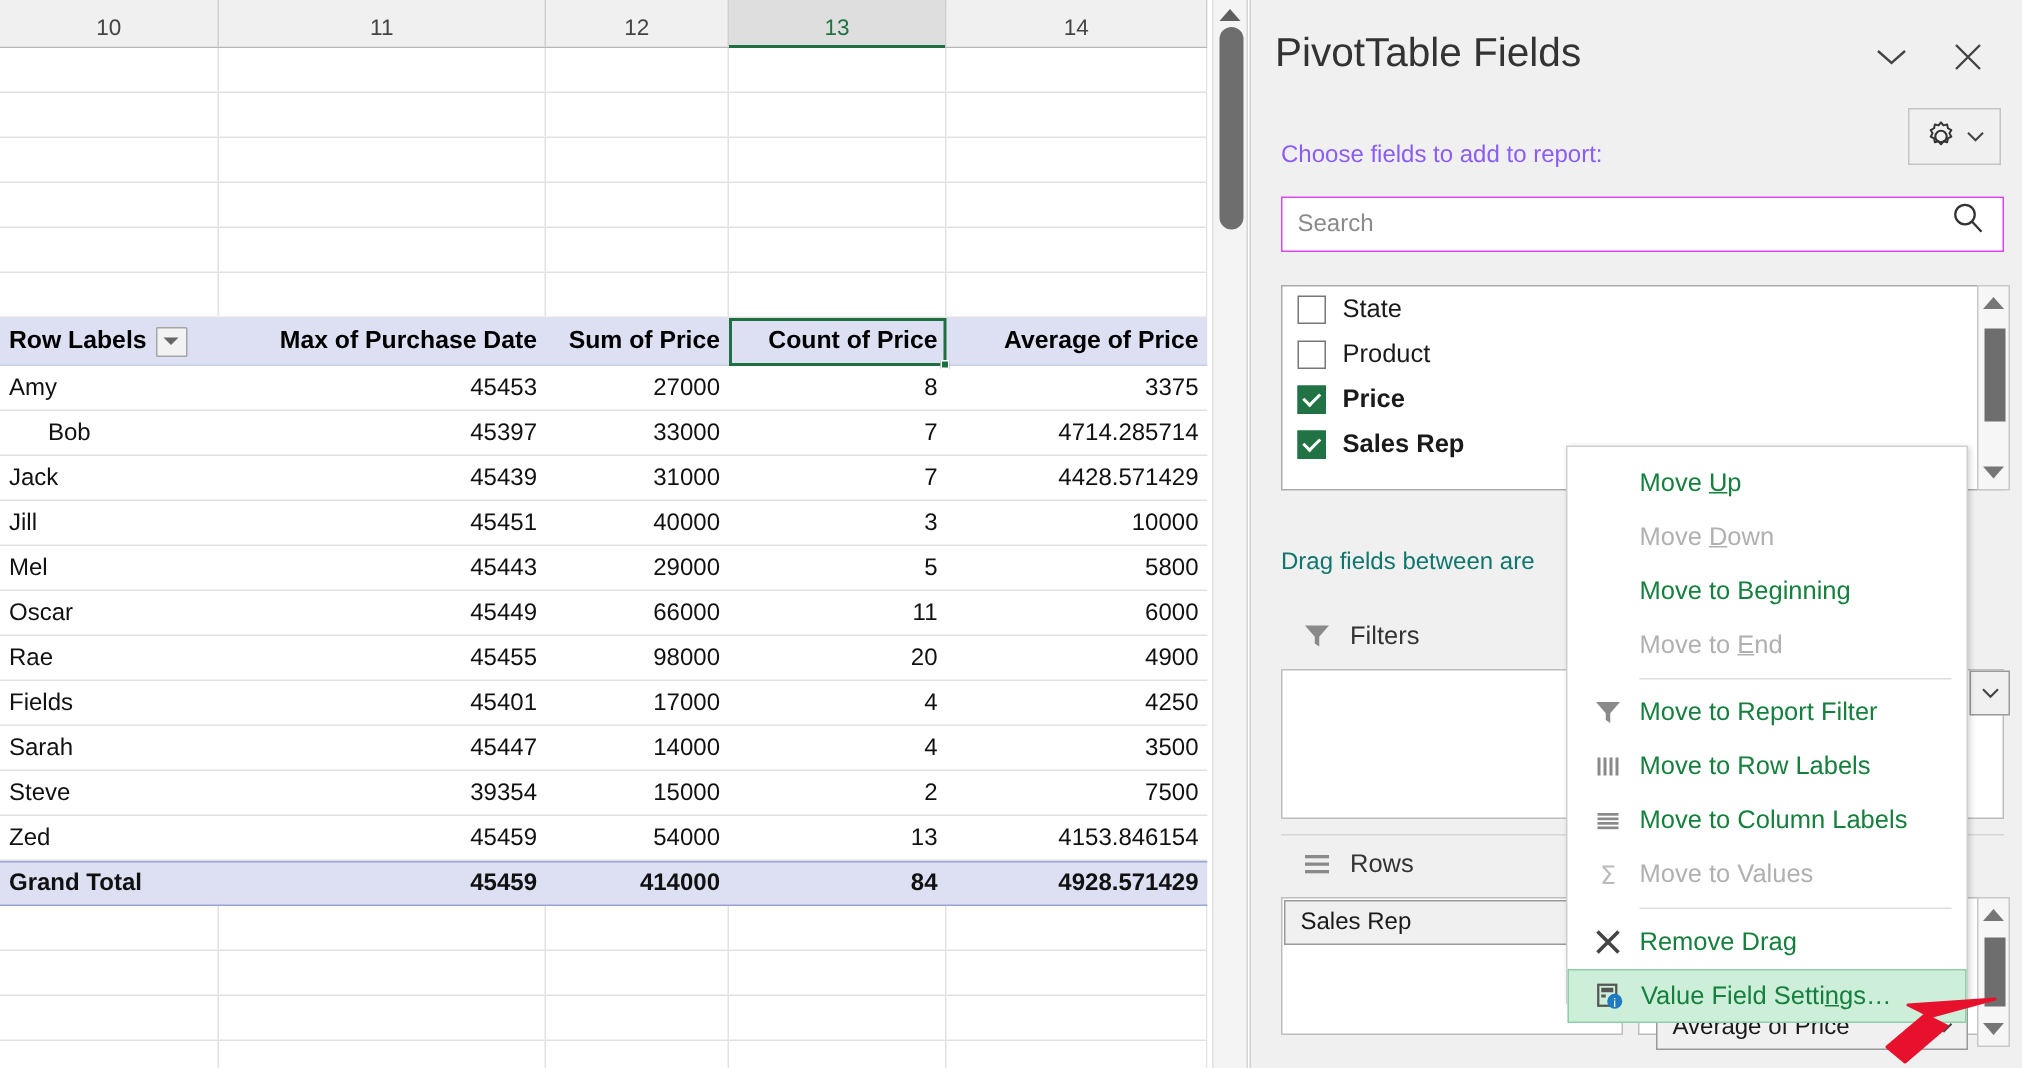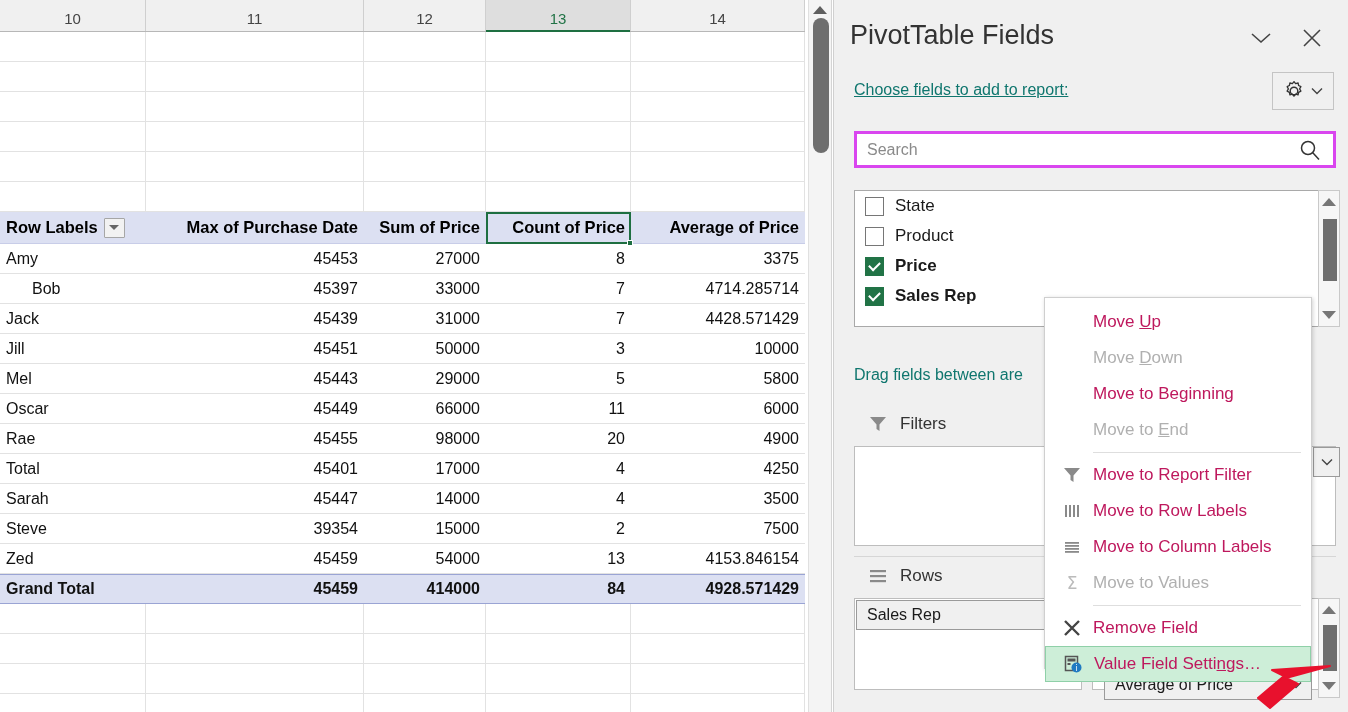--- a/index.html
+++ b/index.html
@@ -115,32 +115,32 @@
   }
   #pane-collapse {
     position: absolute; right: 72px; top: 25px; width: 30px; height: 26px;
     display: flex; align-items: center; justify-content: center; cursor: pointer;
   }
   #pane-close {
     position: absolute; right: 20px; top: 22px; width: 32px; height: 32px;
     display: flex; align-items: center; justify-content: center; cursor: pointer;
   }
   #choose-label {
-    position: absolute; left: 20px; top: 81px; font-size: 16px; color: #0f766e; text-decoration: underline;
+    position: absolute; left: 20px; top: 95px; font-size: 16px; color: #8b5cf6;
   }
   #gear-btn {
     position: absolute; right: 14px; top: 72px; width: 62px; height: 38px;
     background: #f0f0f0; border: 1px solid #c4c4c4;
     display: flex; align-items: center; justify-content: center; gap: 4px;
     cursor: pointer;
   }
   #search-box {
     position: absolute; left: 20px; top: 131px; width: 482px; height: 37px;
-    background: #ffffff; border: 3px solid #d946ef;
-    display: flex; align-items: center; padding: 0 10px;
+    background: #ffffff; border: 1px solid #d946ef;
+    display: flex; padding: 0 10px;
   }
   #search-box input {
     flex: 1; border: none; outline: none; font-size: 16px; color: #111;
     font-family: "Liberation Sans", sans-serif; background: transparent;
   }
   #search-box input::placeholder { color: #8a8a8a; }
 
   #fieldlist {
     position: absolute; left: 20px; top: 190px; width: 482px; height: 137px;
     background: #ffffff; border: 1px solid #a9a9a9;
@@ -226,21 +226,21 @@
     padding: 6px 0;
   }
   .mi {
     position: relative; height: 36px; display: flex; align-items: center;
     padding-left: 6px; cursor: pointer;
   }
   .mi .mi-icon {
     width: 42px; height: 100%; display: flex; align-items: center; justify-content: center;
     flex: none;
   }
-  .mi .mi-label { font-size: 17px; color: #be185d; }
+  .mi .mi-label { font-size: 17px; color: #15803d; }
   .mi.disabled .mi-label { color: #b0b0b0; }
   .mi.disabled { cursor: default; }
   .mi.sel { background: #cdeed8; border: 1px solid #8fd0a8; }
   .mi u { text-decoration: underline; }
   .mi-sep { height: 1px; background: #dedede; margin: 4px 10px 4px 48px; }
 
   
   #red-arrow { position: absolute; left: 1228px; top: 664px; z-index: 60; }
 </style>
 </head>
@@ -349,21 +349,21 @@
         <div class="grow pivot-body">
           <div class="gcell txt" style="width: 146px;">Jack</div>
           <div class="gcell num" style="width: 218px;">45439</div>
           <div class="gcell num" style="width: 122px;">31000</div>
           <div class="gcell num" style="width: 145px;">7</div>
           <div class="gcell num" style="width: 174px;">4428.571429</div>
         </div>
         <div class="grow pivot-body">
           <div class="gcell txt" style="width: 146px;">Jill</div>
           <div class="gcell num" style="width: 218px;">45451</div>
-          <div class="gcell num" style="width: 122px;">50000</div>
+          <div class="gcell num" style="width: 122px;">40000</div>
           <div class="gcell num" style="width: 145px;">3</div>
           <div class="gcell num" style="width: 174px;">10000</div>
         </div>
         <div class="grow pivot-body">
           <div class="gcell txt" style="width: 146px;">Mel</div>
           <div class="gcell num" style="width: 218px;">45443</div>
           <div class="gcell num" style="width: 122px;">29000</div>
           <div class="gcell num" style="width: 145px;">5</div>
           <div class="gcell num" style="width: 174px;">5800</div>
         </div>
@@ -375,21 +375,21 @@
           <div class="gcell num" style="width: 174px;">6000</div>
         </div>
         <div class="grow pivot-body">
           <div class="gcell txt" style="width: 146px;">Rae</div>
           <div class="gcell num" style="width: 218px;">45455</div>
           <div class="gcell num" style="width: 122px;">98000</div>
           <div class="gcell num" style="width: 145px;">20</div>
           <div class="gcell num" style="width: 174px;">4900</div>
         </div>
         <div class="grow pivot-body">
-          <div class="gcell txt" style="width: 146px;">Total</div>
+          <div class="gcell txt" style="width: 146px;">Fields</div>
           <div class="gcell num" style="width: 218px;">45401</div>
           <div class="gcell num" style="width: 122px;">17000</div>
           <div class="gcell num" style="width: 145px;">4</div>
           <div class="gcell num" style="width: 174px;">4250</div>
         </div>
         <div class="grow pivot-body">
           <div class="gcell txt" style="width: 146px;">Sarah</div>
           <div class="gcell num" style="width: 218px;">45447</div>
           <div class="gcell num" style="width: 122px;">14000</div>
           <div class="gcell num" style="width: 145px;">4</div>
@@ -617,21 +617,21 @@
         </span>
         <span class="mi-label">Move to Values</span>
       </div>
       <div class="mi-sep"></div>
       <div class="mi">
         <span class="mi-icon">
           <svg width="20" height="20" viewBox="0 0 20 20">
             <path d="M3 3 L17 17 M17 3 L3 17" stroke="#444" stroke-width="2.4" fill="none"></path>
           </svg>
         </span>
-        <span class="mi-label">Remove Field</span>
+        <span class="mi-label">Remove Drag</span>
       </div>
       <div class="mi sel">
         <span class="mi-icon">
           <svg width="20" height="20" viewBox="0 0 20 20">
             <rect x="2.5" y="2.5" width="12" height="14" fill="none" stroke="#555" stroke-width="1.5"></rect>
             <rect x="4.5" y="4.5" width="8" height="3" fill="#555"></rect>
             <rect x="4.5" y="9" width="3" height="2" fill="#555"></rect>
             <circle cx="13.5" cy="13.5" r="5" fill="#1f7ac2"></circle>
             <text x="13.5" y="17" font-size="8" text-anchor="middle" fill="#fff" font-family="DejaVu Sans, sans-serif">i</text>
           </svg>

